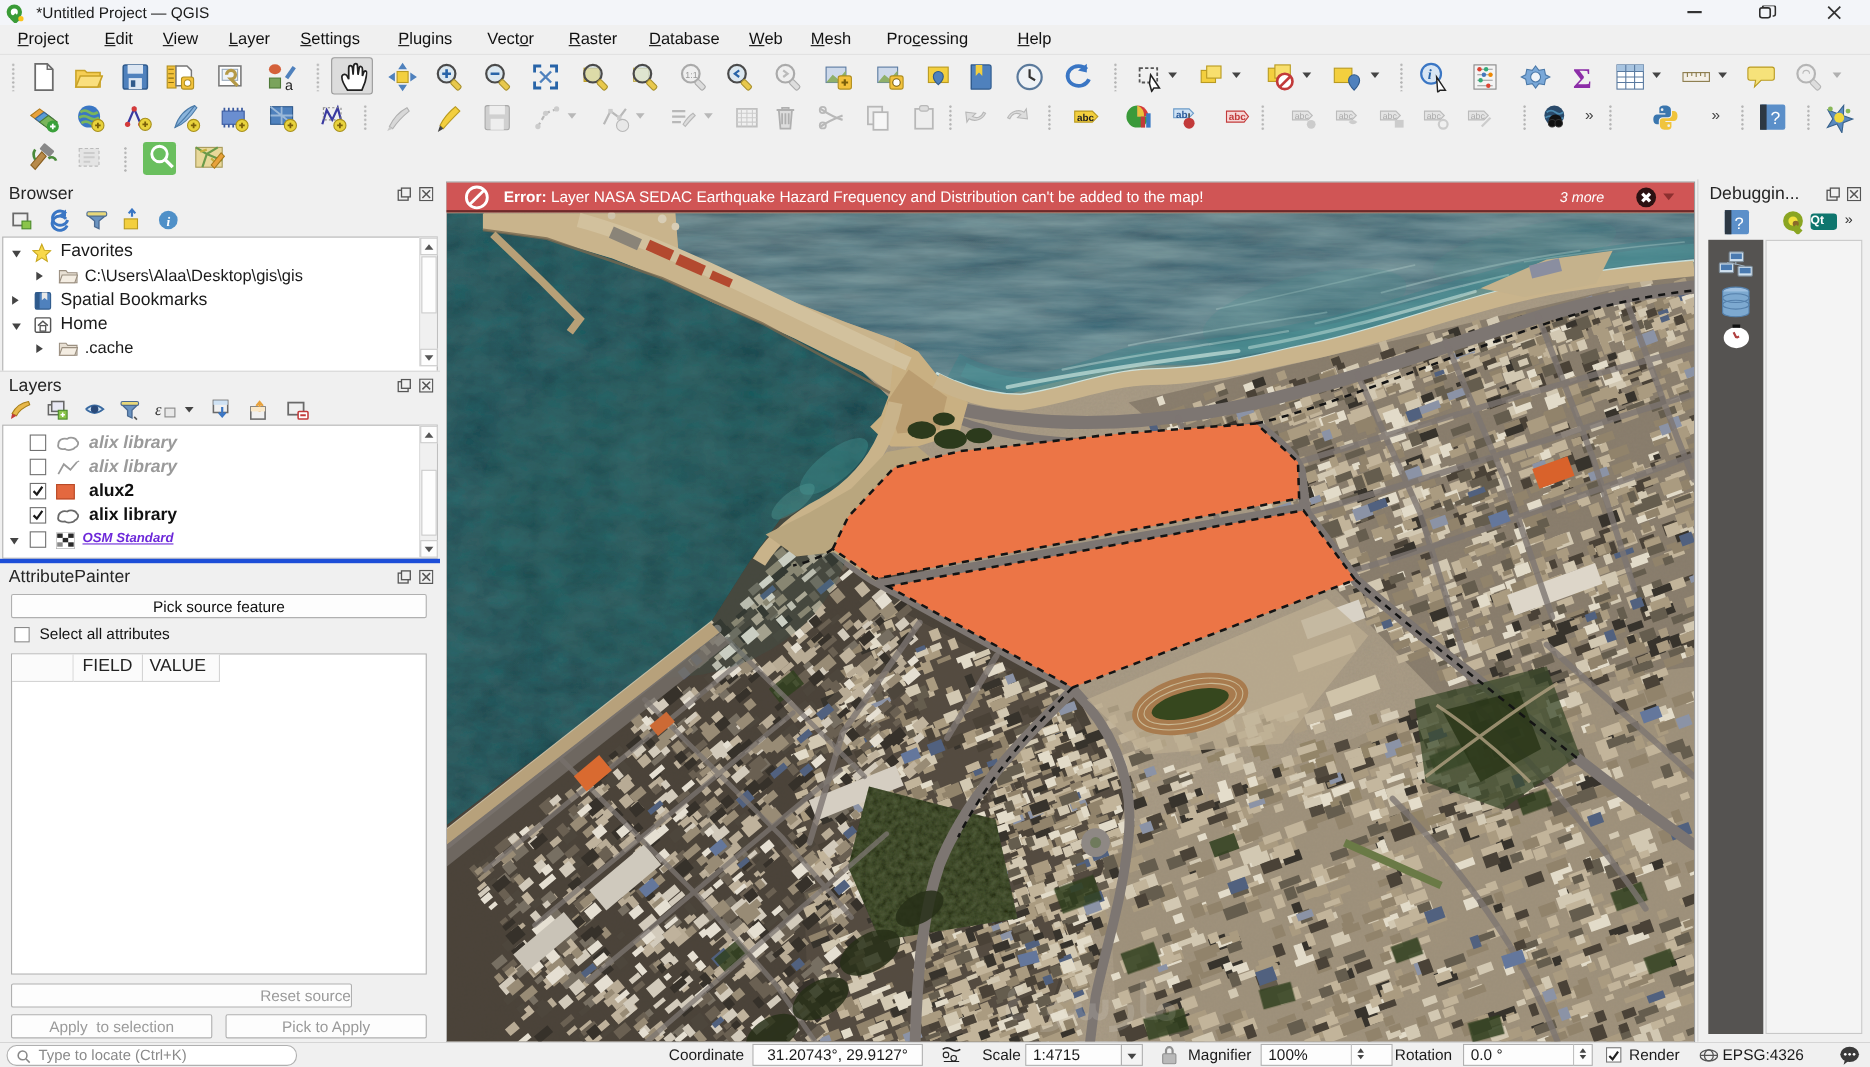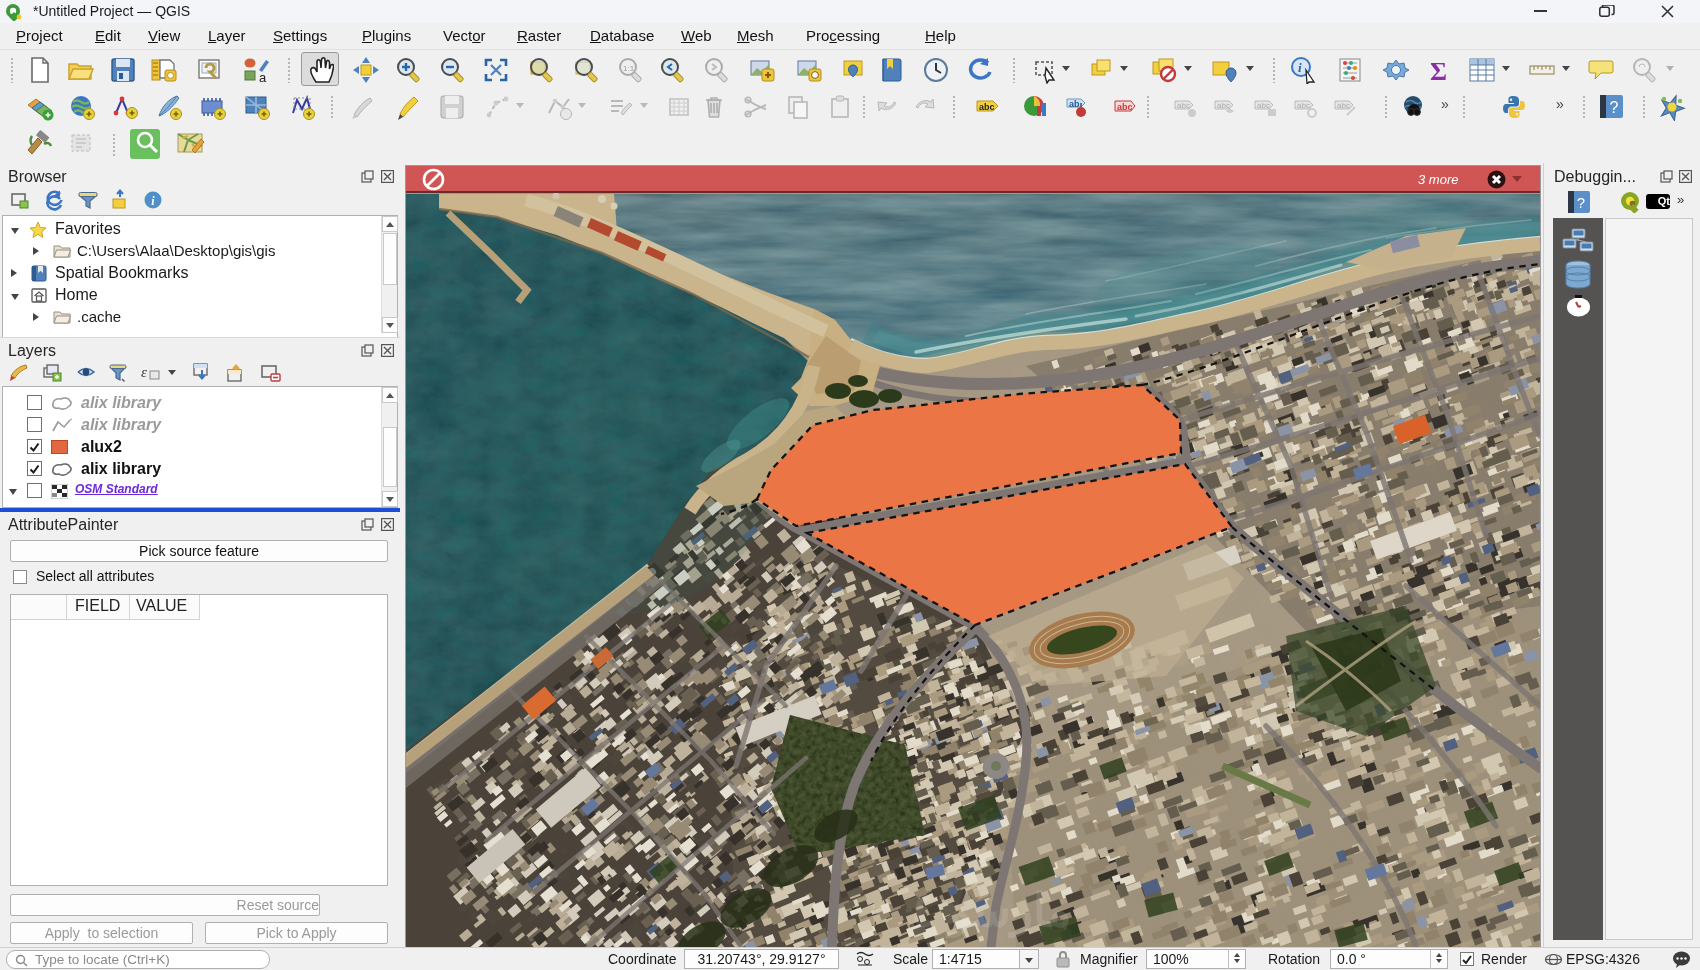--- a/index.html
+++ b/index.html
@@ -1102,20 +1102,21 @@
 
 <text x="505" y="760" font-family="Liberation Sans, sans-serif" font-size="46" font-weight="bold" fill="#ffffff" opacity="0.12">مارسو ٤</text>
 </svg>
   </div>
 
   <div class="abs" style="left:6px;top:3px;width:1134px;height:27px;background:#d05555;border-bottom:2px solid #6e2a2a;">
     <svg class="abs" style="left:16px;top:2px" width="23" height="23" viewBox="0 0 23 23">
           <circle cx="11.5" cy="11.5" r="9.5" fill="none" stroke="#fff" stroke-width="2.6"></circle>
           <line x1="5" y1="18" x2="18" y2="5" stroke="#fff" stroke-width="2.6"></line>
         </svg>
+    <div class="abs" style="left:52px;top:5px;font-size:14px;color:#fff;"><b>Error:</b> Layer NASA SEDAC Earthquake Hazard Frequency and Distribution can't be added to the map!</div>
     <div class="abs" style="left:1012px;top:6px;font-size:13px;font-style:italic;color:#fff;">3 more</div>
     <svg class="abs" style="left:1081px;top:4px" width="19" height="19" viewBox="0 0 19 19">
           <circle cx="9.5" cy="9.5" r="9" fill="#2b1112"></circle>
           <path d="M6 6 L13 13 M13 6 L6 13" stroke="#fff" stroke-width="3"></path>
         </svg>
     <div class="abs" style="left:1106px;top:10px;width:0;height:0;border-left:5px solid transparent;border-right:5px solid transparent;border-top:6px solid #8c2f2f;"></div>
   </div>
 </div>
 
 <div class="abs" style="left:1543px;top:163px;width:157px;height:784px;background:#f0f0f0;border-left:1px solid #d0d0d0;">
@@ -1135,21 +1136,21 @@
         <text x="15" y="19" font-size="15" fill="#fff" text-anchor="middle" font-family="Liberation Sans">?</text>
       </svg>
 
   <svg class="abs" style="left:76px;top:28px" width="22" height="22" viewBox="0 0 22 22">
         <circle cx="10" cy="10" r="9" fill="#8aa522"></circle>
         <circle cx="10" cy="10" r="4.2" fill="#f0e13c"></circle>
         <circle cx="12.5" cy="12.5" r="2.8" fill="#8a6a2a"></circle>
         <rect x="13" y="13" width="8" height="6" fill="#8aa522" transform="rotate(45 13 13)"></rect>
       </svg>
 
-  <div class="abs" style="left:102px;top:31px;width:24px;height:15px;background:#000000;border-radius:3px;color:#fff;font-size:11px;font-weight:bold;text-align:right;line-height:15px;">Qt</div>
+  <div class="abs" style="left:102px;top:31px;width:24px;height:15px;background:#0f766e;border-radius:3px;color:#fff;font-size:11px;font-weight:bold;text-align:left;line-height:15px;">Qt</div>
   <div class="abs" style="left:133px;top:29px;font-size:13px;color:#333;">»</div>
 
   <div class="abs" style="left:9px;top:55px;width:50px;height:722px;background:#555351;">
 
     <svg class="abs" style="left:9px;top:9px" width="32" height="30" viewBox="0 0 32 30">
           <rect x="10" y="2" width="13" height="9" rx="1" fill="#cfe0ee" stroke="#7a8894"></rect>
           <rect x="1" y="12" width="13" height="9" rx="1" fill="#cfe0ee" stroke="#7a8894"></rect>
           <rect x="18" y="15" width="13" height="9" rx="1" fill="#cfe0ee" stroke="#7a8894"></rect>
           <path d="M16 11 L16 14 M8 12 L16 13 M24 15 L16 13" stroke="#9fb0bd" fill="none"></path>
           <rect x="11.5" y="3.5" width="10" height="5" fill="#4a7ab0"></rect>
@@ -1196,21 +1197,21 @@
   <div class="abs ctl" style="left:932px;top:1px;width:88px;height:20px;font-size:14px;line-height:19px;padding-left:6px;">1:4715</div>
   <div class="abs ctl" style="left:1019px;top:1px;width:20px;height:20px;background:#f4f4f4;">
         <div style="margin:8px auto;width:0;height:0;border-left:4px solid transparent;border-right:4px solid transparent;border-top:5px solid #444;"></div>
       </div>
 
   <svg class="abs" style="left:1055px;top:2px" width="16" height="18" viewBox="0 0 16 18">
         <rect x="2" y="8" width="12" height="9" rx="1" fill="#b9b9b9" stroke="#8f8f8f"></rect>
         <path d="M5 8 V5 a3 3 0 0 1 6 0 V8" fill="none" stroke="#8f8f8f" stroke-width="2"></path>
       </svg>
   <div class="abs" style="left:1080px;top:3px;">Magnifier</div>
-  <div class="abs ctl" style="left:1146px;top:1px;width:100px;height:20px;font-size:14px;line-height:19px;padding-left:6px;">100%</div>
+  <div class="abs ctl" style="left:1146px;top:1px;width:120px;height:20px;font-size:14px;line-height:19px;padding-left:6px;">100%</div>
   <div class="abs" style="left:1228px;top:1px;width:17px;height:20px;border-left:1px solid #c0c0c0;">
     <div style="margin:4px auto 2px;width:0;height:0;border-left:3.5px solid transparent;border-right:3.5px solid transparent;border-bottom:4px solid #444;"></div>
     <div style="margin:2px auto;width:0;height:0;border-left:3.5px solid transparent;border-right:3.5px solid transparent;border-top:4px solid #444;"></div>
   </div>
   <div class="abs" style="left:1268px;top:3px;">Rotation</div>
   <div class="abs ctl" style="left:1330px;top:1px;width:118px;height:20px;font-size:14px;line-height:19px;padding-left:6px;">0.0 °</div>
   <div class="abs" style="left:1430px;top:1px;width:17px;height:20px;border-left:1px solid #c0c0c0;">
     <div style="margin:4px auto 2px;width:0;height:0;border-left:3.5px solid transparent;border-right:3.5px solid transparent;border-bottom:4px solid #444;"></div>
     <div style="margin:2px auto;width:0;height:0;border-left:3.5px solid transparent;border-right:3.5px solid transparent;border-top:4px solid #444;"></div>
   </div>

